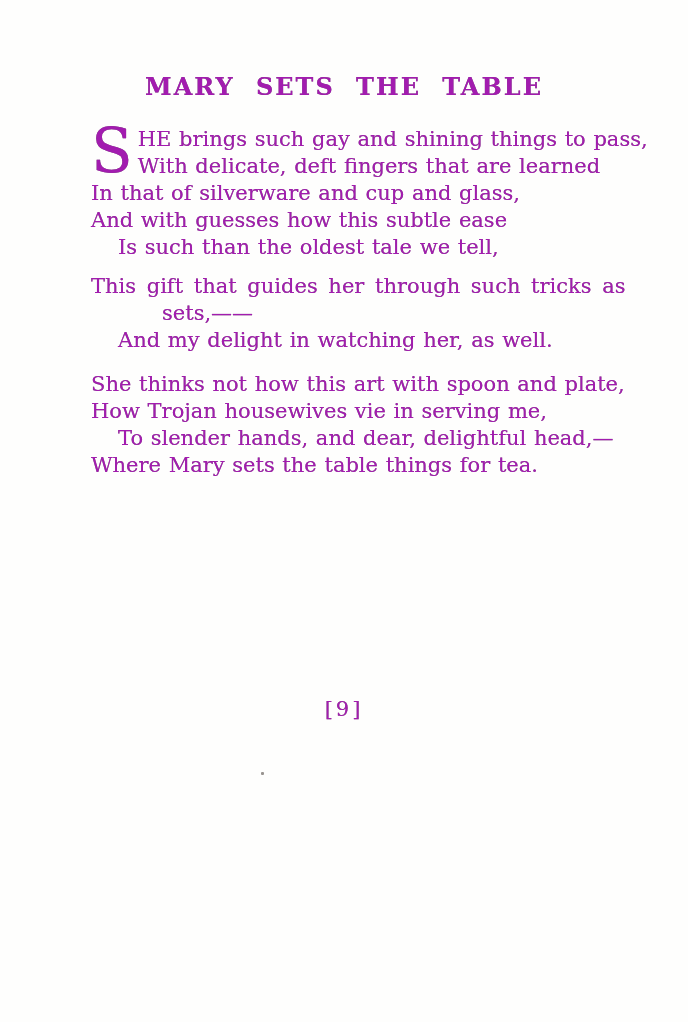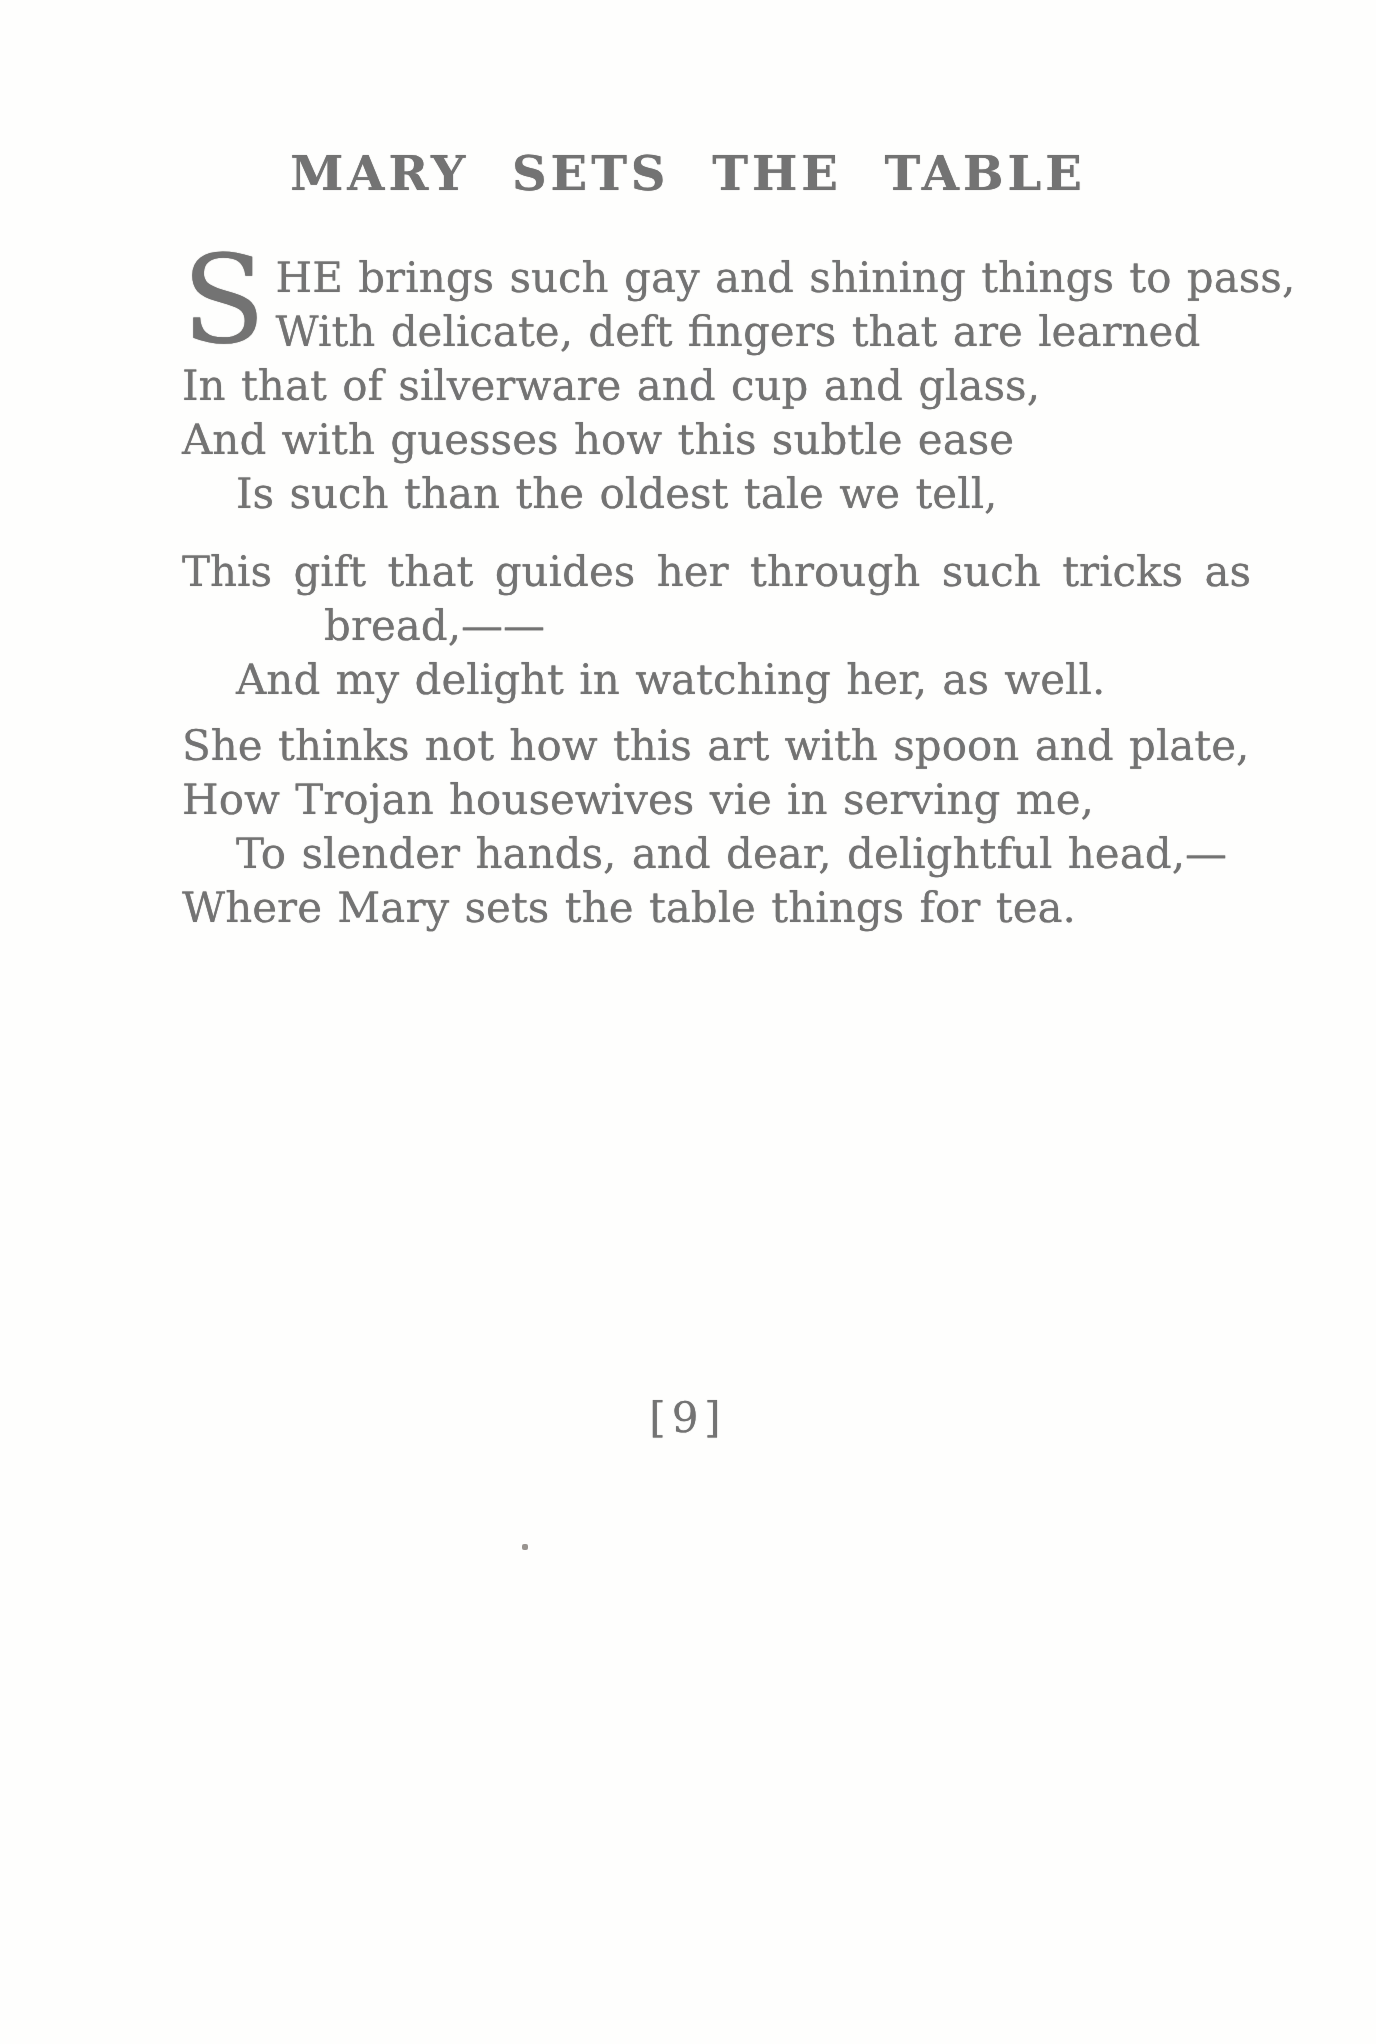--- a/index.html
+++ b/index.html
@@ -6,21 +6,21 @@
     margin: 0;
     padding: 0;
     background: #ffffff;
   }
   .page {
     position: relative;
     width: 688px;
     height: 1022px;
     background: #fefefd;
     overflow: hidden;
-    color: #737373;
+    color: #a21caf;
     font-family: "DejaVu Serif", "Liberation Serif", serif;
   }
   .title {
     position: absolute;
     top: 72px;
     left: 0;
     width: 688px;
     margin: 0;
     text-align: center;
     font-size: 24px;
@@ -40,21 +40,21 @@
     margin: 0;
     font-size: 21px;
     line-height: 27px;
     white-space: nowrap;
     word-spacing: 1px;
     text-shadow: 0 0 0.4px rgba(20,16,12,0.5);
   }
   .i1 { padding-left: 27px; }
   .i2 { padding-left: 71px; }
   .spread { word-spacing: 4px; margin-top: 12px; }
-  .stanza2 { margin-top: 6px; }
+  .stanza2 { margin-top: 17px; }
   .dropcap {
     float: left;
     font-size: 61px;
     line-height: 46px;
     height: 52px;
     padding-top: 2px;
     margin-right: 5px;
     text-shadow: 0 0 0.5px rgba(20,16,12,0.6);
   }
   .folio {
@@ -85,21 +85,21 @@
   <h1 class="title">MARY SETS THE TABLE</h1>
 
   <div class="poem">
     <div class="stanza">
       <p class="line"><span class="dropcap">S</span><span>HE brings such gay and shining things to pass,</span></p>
       <p class="line">With delicate, deft fingers that are learned</p>
       <p class="line">In that of silverware and cup and glass,</p>
       <p class="line">And with guesses how this subtle ease</p>
       <p class="line i1">Is such than the oldest tale we tell,</p>
       <p class="line spread">This gift that guides her through such tricks as</p>
-      <p class="line i2">bread,——</p>
+      <p class="line i2">sets,——</p>
       <p class="line i1">And my delight in watching her, as well.</p>
     </div>
 
     <div class="stanza stanza2">
       <p class="line">She thinks not how this art with spoon and plate,</p>
       <p class="line">How Trojan housewives vie in serving me,</p>
       <p class="line i1">To slender hands, and dear, delightful head,—</p>
       <p class="line">Where Mary sets the table things for tea.</p>
     </div>
   </div>

